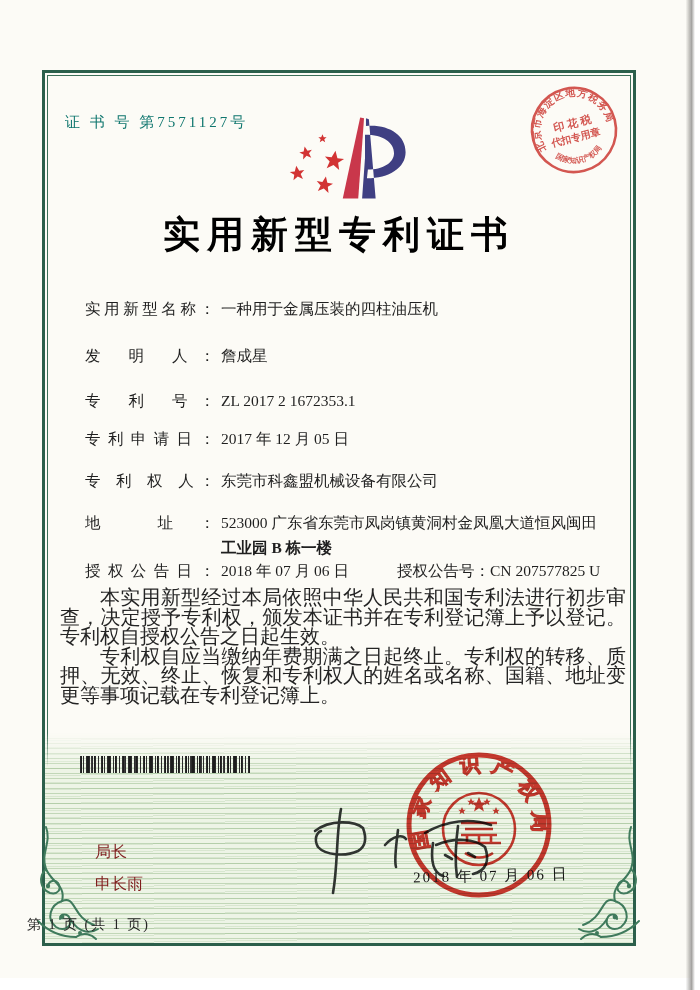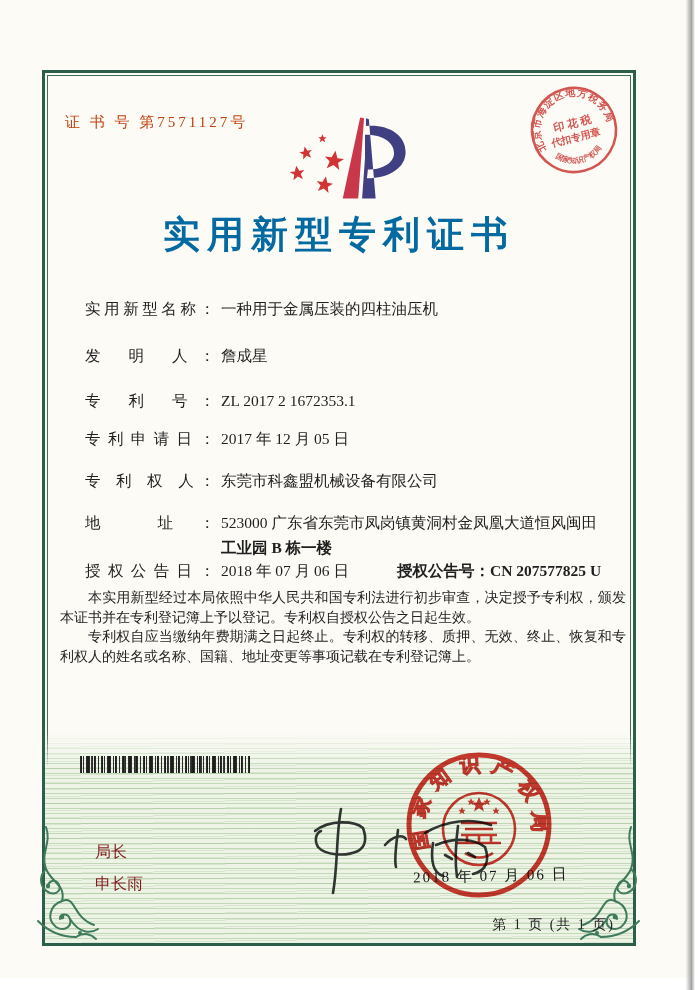--- a/index.html
+++ b/index.html
@@ -34,61 +34,61 @@
     position:absolute; left:0; top:660px; width:588px; height:210px;
     background-color:#edf4e6;
     background-image:
       repeating-linear-gradient(180deg, rgba(122,168,108,0.38) 0 1px, rgba(0,0,0,0) 1px 5px),
       repeating-linear-gradient(179.2deg, rgba(122,168,108,0.18) 0 1px, rgba(0,0,0,0) 1px 7px);
     -webkit-mask-image:linear-gradient(180deg, transparent 0, #000 34px);
             mask-image:linear-gradient(180deg, transparent 0, #000 34px);
   }
   .cert-no {
     position:absolute; left:20px; top:40px;
-    font-size:15px; letter-spacing:3px; color:#c2410c;
+    font-size:15px; letter-spacing:3px; color:#0f766e;
   }
   .logo { position:absolute; left:233px; top:27px; width:145px; height:115px; }
   .tax-stamp { position:absolute; left:483px; top:11px; width:92px; height:92px; opacity:0.85; transform:rotate(-14deg); }
   .title {
     position:absolute; left:0; top:137px; width:100%;
     text-align:center; font-size:37px; font-weight:bold;
-    letter-spacing:7px; color:#0369a1;
+    letter-spacing:7px; color:#000000;
   }
   .fields { position:absolute; left:40px; top:223px; width:525px; font-size:15.5px; }
   .frow { position:absolute; left:0; width:100%; line-height:25px; }
   .flabel {
     display:inline-block; width:130px; vertical-align:top;
     text-align:justify; text-align-last:justify;
   }
   .fval { display:inline-block; margin-left:6px; vertical-align:top; }
   .fval2 { display:block; margin-left:136px;font-weight:bold; }
-  .fright { position:absolute; left:312px; top:0; white-space:nowrap;font-weight:bold; }
+  .fright { position:absolute; left:312px; top:0; white-space:nowrap; }
   .body-text {
     position:absolute; left:15px; top:515px; width:566px;
-    font-size:14px; line-height:19.6px; text-align:justify; color:#242424;
+    font-size:20px; line-height:19.6px; text-align:justify; color:#242424;
   }
   .body-text p { text-indent:2em; }
   .barcode {
     position:absolute; left:35px; top:683px; width:170px; height:17px;
     background-image:
       repeating-linear-gradient(90deg, #2c2c2c 0 1px, transparent 1px 3px),
       repeating-linear-gradient(90deg, #1d1d1d 0 2px, transparent 2px 7px),
       repeating-linear-gradient(90deg, #3a3a3a 0 1px, transparent 1px 11px);
   }
   .signer { position:absolute; left:50px; top:763px; font-size:16px; line-height:32px; color:#7f1d1d; }
   .signature-svg { position:absolute; left:240px; top:730px; width:215px; height:95px; }
   .seal-svg { position:absolute; left:358px; top:676px; width:152px; height:152px; mix-blend-mode:multiply; }
   .seal-date {
     position:absolute; left:368px; top:793px; width:200px;
     font-size:15px; letter-spacing:2px; color:#161616;
     transform:rotate(-1.5deg); white-space:nowrap;
   }
   .footer {
     position:absolute; left:0; top:843px; width:100%;
-    text-align:right; font-size:14px; letter-spacing:2px;
+    text-align:left; font-size:14px; letter-spacing:2px;
     transform:translateX(-18px); color:#242424;
   }
   .ornament { position:absolute; width:70px; height:118px; }
   .ornament.bl { left:-13px; top:752px; }
   .ornament.br { left:530px; top:752px; transform:scaleX(-1); }
 </style>
 </head>
 <body>
 
 <div class="paper">

